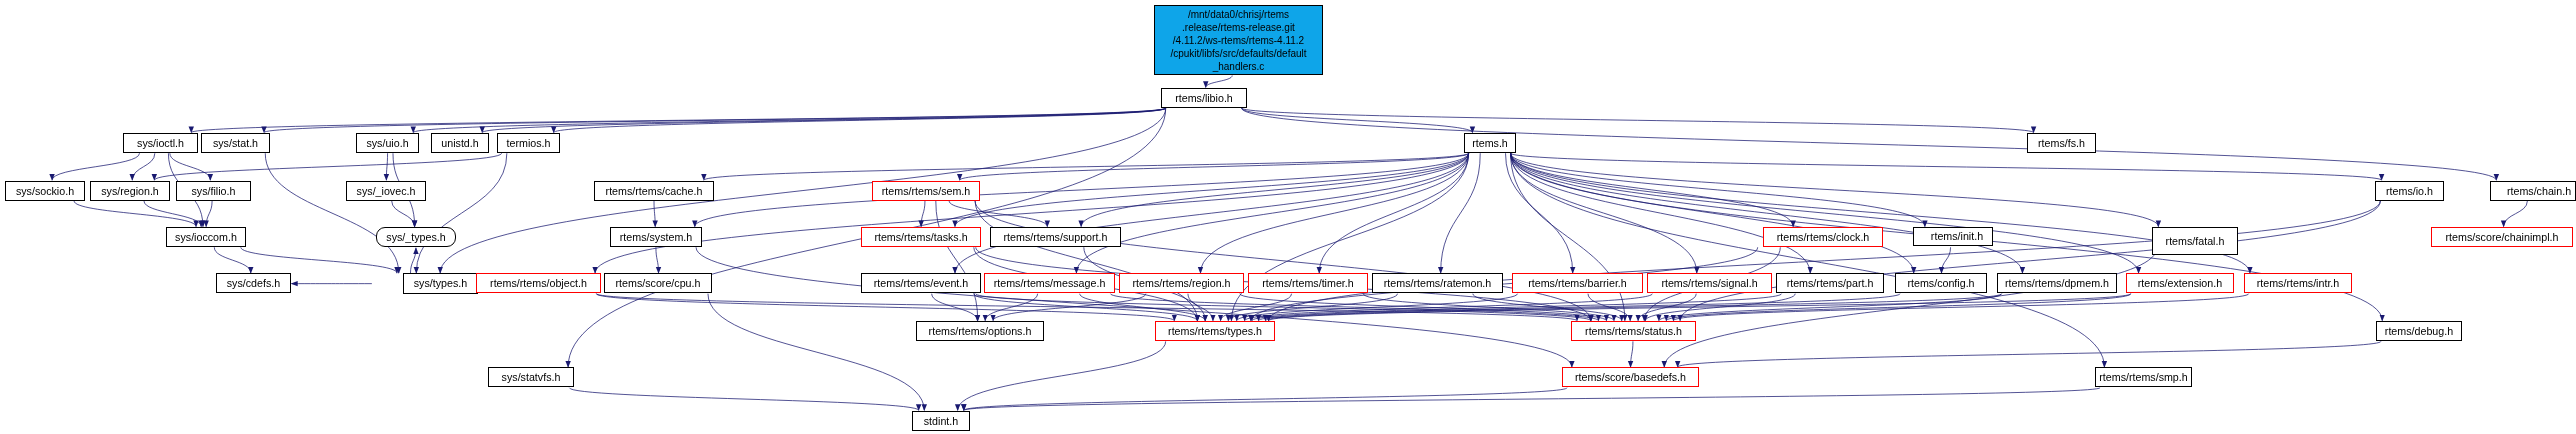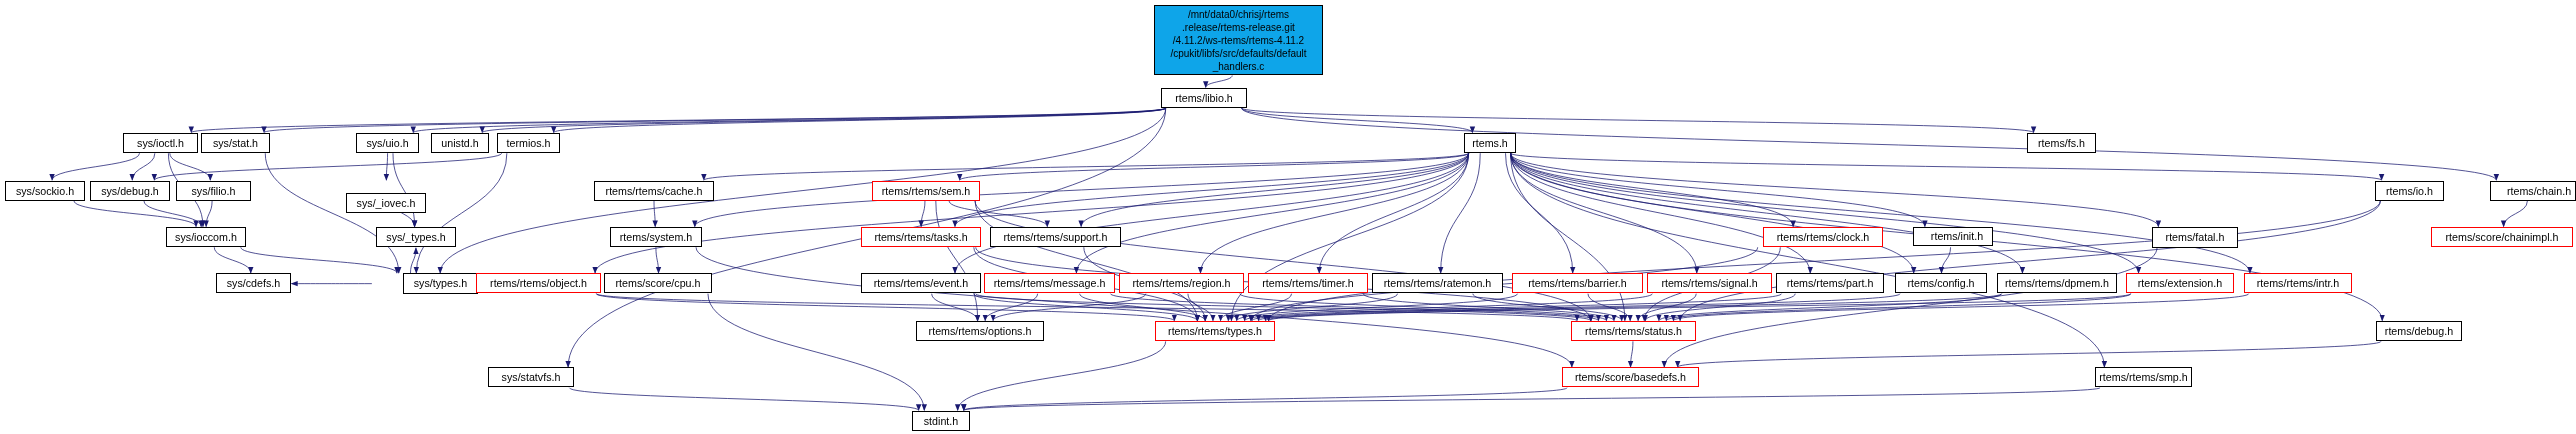--- a/index.html
+++ b/index.html
@@ -165,35 +165,35 @@
     </div>
     <div class="node" style="left: 1161px; top: 88px; width: 86px; height: 20px;">rtems/libio.h</div>
     <div class="node" style="left: 123px; top: 133px; width: 75px; height: 20px;">sys/ioctl.h</div>
     <div class="node" style="left: 201px; top: 133px; width: 69px; height: 20px;">sys/stat.h</div>
     <div class="node" style="left: 356px; top: 133px; width: 63px; height: 20px;">sys/uio.h</div>
     <div class="node" style="left: 431px; top: 133px; width: 58px; height: 20px;">unistd.h</div>
     <div class="node" style="left: 497px; top: 133px; width: 63px; height: 20px;">termios.h</div>
     <div class="node" style="left: 1464px; top: 133px; width: 52px; height: 20px;">rtems.h</div>
     <div class="node" style="left: 2027px; top: 133px; width: 69px; height: 20px;">rtems/fs.h</div>
     <div class="node" style="left: 5px; top: 181px; width: 80px; height: 20px;">sys/sockio.h</div>
-    <div class="node" style="left: 90px; top: 181px; width: 80px; height: 20px;">sys/debug.h</div>
+    <div class="node" style="left: 90px; top: 181px; width: 80px; height: 20px;">sys/region.h</div>
     <div class="node" style="left: 176px; top: 181px; width: 75px; height: 20px;">sys/filio.h</div>
-    <div class="node" style="left: 346px; top: 181px; width: 80px; height: 20px; margin-top: 12px;">sys/_iovec.h</div>
+    <div class="node" style="left: 346px; top: 181px; width: 80px; height: 20px;">sys/_iovec.h</div>
     <div class="node" style="left: 594px; top: 181px; width: 120px; height: 20px;">rtems/rtems/cache.h</div>
     <div class="node truncated" style="left: 872px; top: 181px; width: 108px; height: 20px;">rtems/rtems/sem.h</div>
     <div class="node" style="left: 2375px; top: 181px; width: 69px; height: 20px;">rtems/io.h</div>
     <div class="node" style="left: 2490px; top: 181px; width: 86px; height: 20px; padding-left: 12px;">rtems/chain.h</div>
     <div class="node" style="left: 166px; top: 227px; width: 80px; height: 20px;">sys/ioccom.h</div>
-    <div class="node" style="left: 376px; top: 227px; width: 80px; height: 20px;">sys/_types.h</div>
+    <div class="node" style="left: 376px; top: 227px; width: 80px; height: 20px; border-radius: 9px;">sys/_types.h</div>
     <div class="node" style="left: 610px; top: 227px; width: 92px; height: 20px;">rtems/system.h</div>
     <div class="node truncated" style="left: 861px; top: 227px; width: 120px; height: 20px;">rtems/rtems/tasks.h</div>
     <div class="node" style="left: 990px; top: 227px; width: 131px; height: 20px;">rtems/rtems/support.h</div>
     <div class="node truncated" style="left: 1753px; top: 227px; width: 120px; height: 20px; margin-left: 10px;">rtems/rtems/clock.h</div>
     <div class="node" style="left: 1913px; top: 227px; width: 80px; height: 19px; padding-left: 8px;">rtems/init.h</div>
-    <div class="node" style="left: 2152px; top: 227px; width: 86px; height: 21px;">rtems/fatal.h</div>
+    <div class="node" style="left: 2152px; top: 227px; width: 86px; height: 28px;">rtems/fatal.h</div>
     <div class="node truncated" style="left: 2431px; top: 227px; width: 142px; height: 20px;">rtems/score/chainimpl.h</div>
     <div class="node" style="left: 216px; top: 273px; width: 75px; height: 20px;">sys/cdefs.h</div>
     <div class="node" style="left: 372px; top: 273px; width: 75px; height: 21px; margin-left: 31px;">sys/types.h</div>
     <div class="node truncated" style="left: 476px; top: 273px; width: 125px; height: 20px;">rtems/rtems/object.h</div>
     <div class="node" style="left: 604px; top: 273px; width: 108px; height: 20px;">rtems/score/cpu.h</div>
     <div class="node" style="left: 861px; top: 273px; width: 120px; height: 20px;">rtems/rtems/event.h</div>
     <div class="node truncated" style="left: 984px; top: 273px; width: 131px; height: 20px;">rtems/rtems/message.h</div>
     <div class="node truncated" style="left: 1119px; top: 273px; width: 125px; height: 20px;">rtems/rtems/region.h</div>
     <div class="node truncated" style="left: 1248px; top: 273px; width: 120px; height: 20px;">rtems/rtems/timer.h</div>
     <div class="node" style="left: 1372px; top: 273px; width: 131px; height: 20px;">rtems/rtems/ratemon.h</div>

